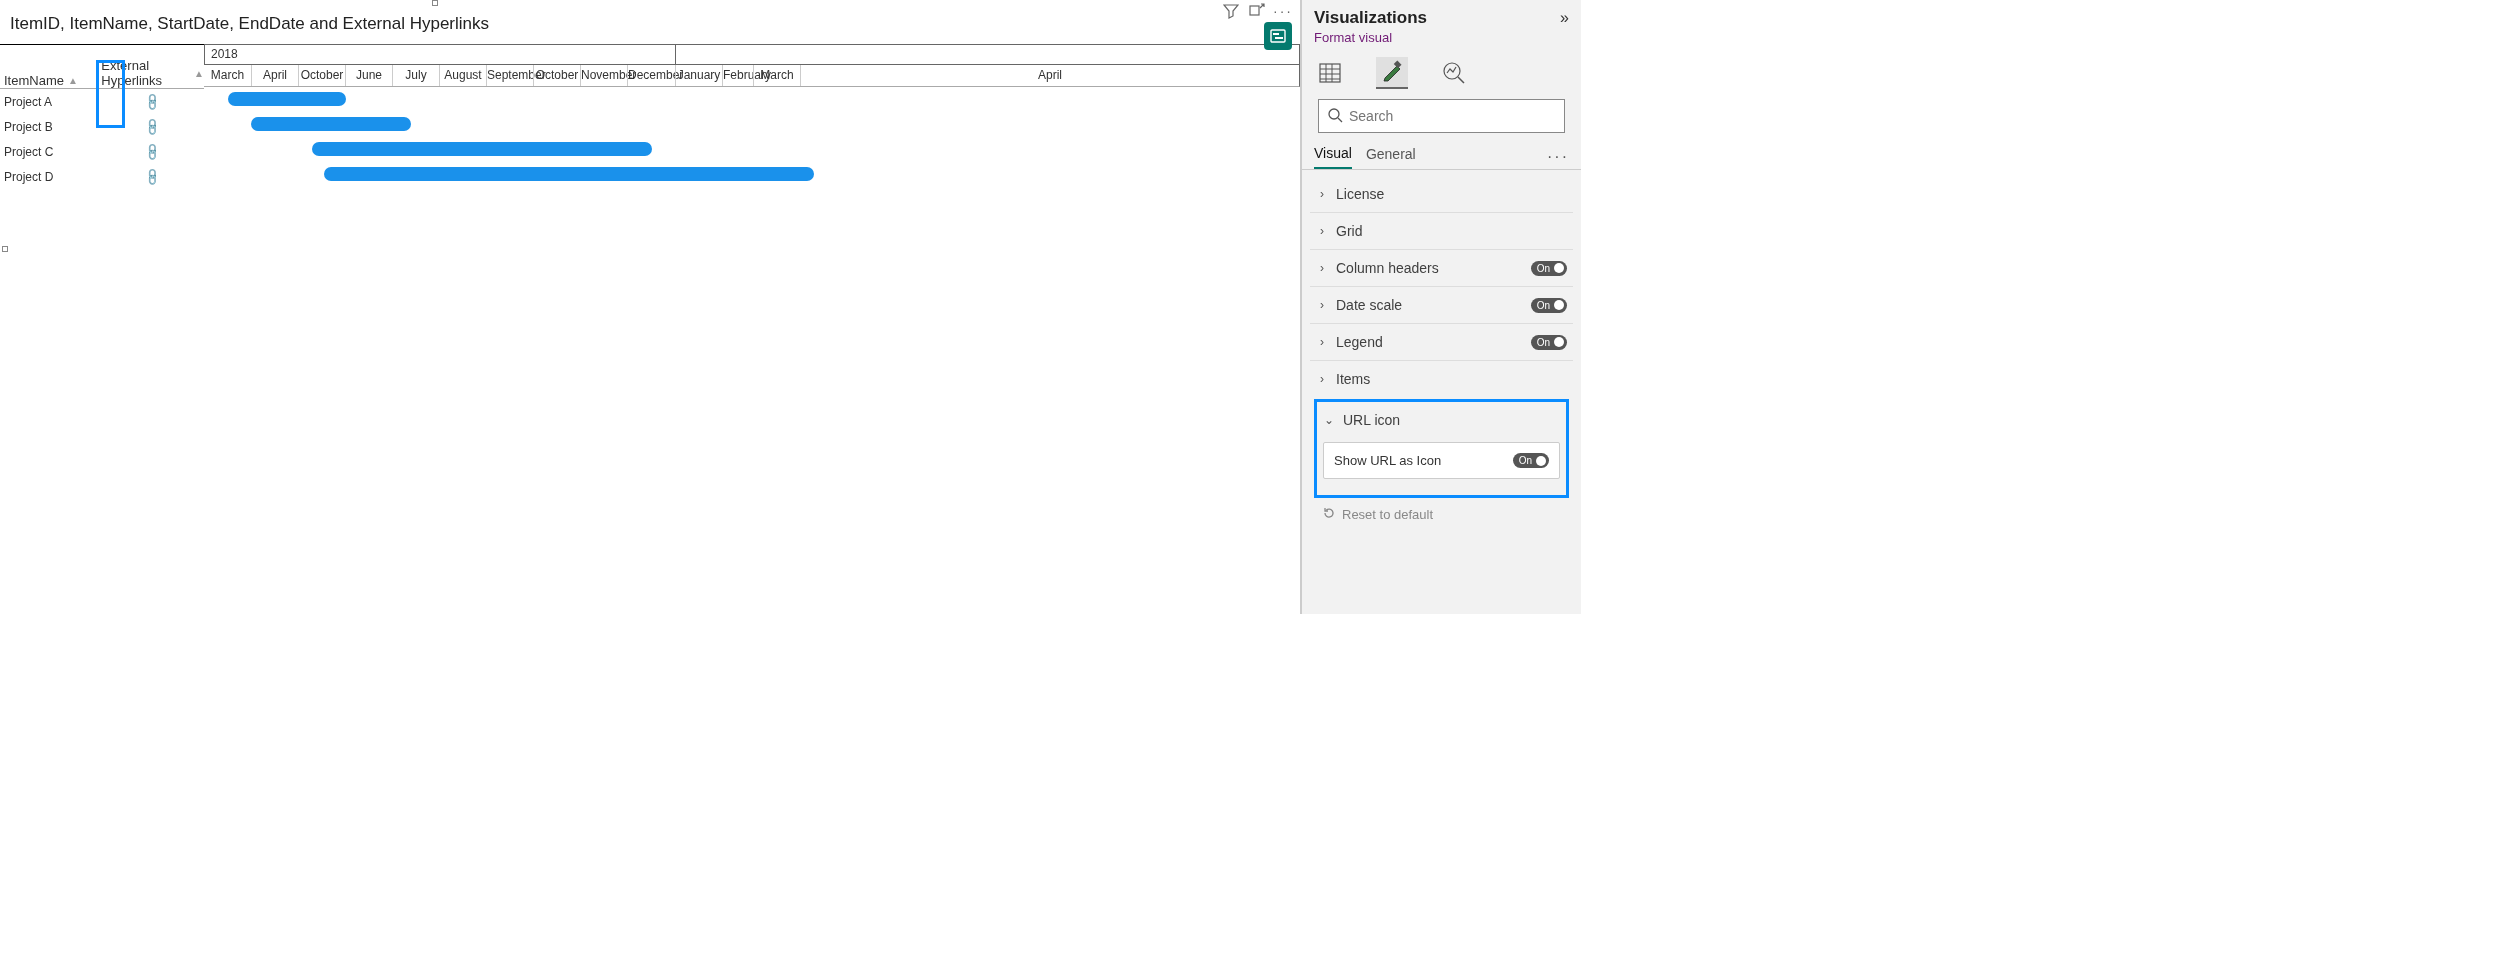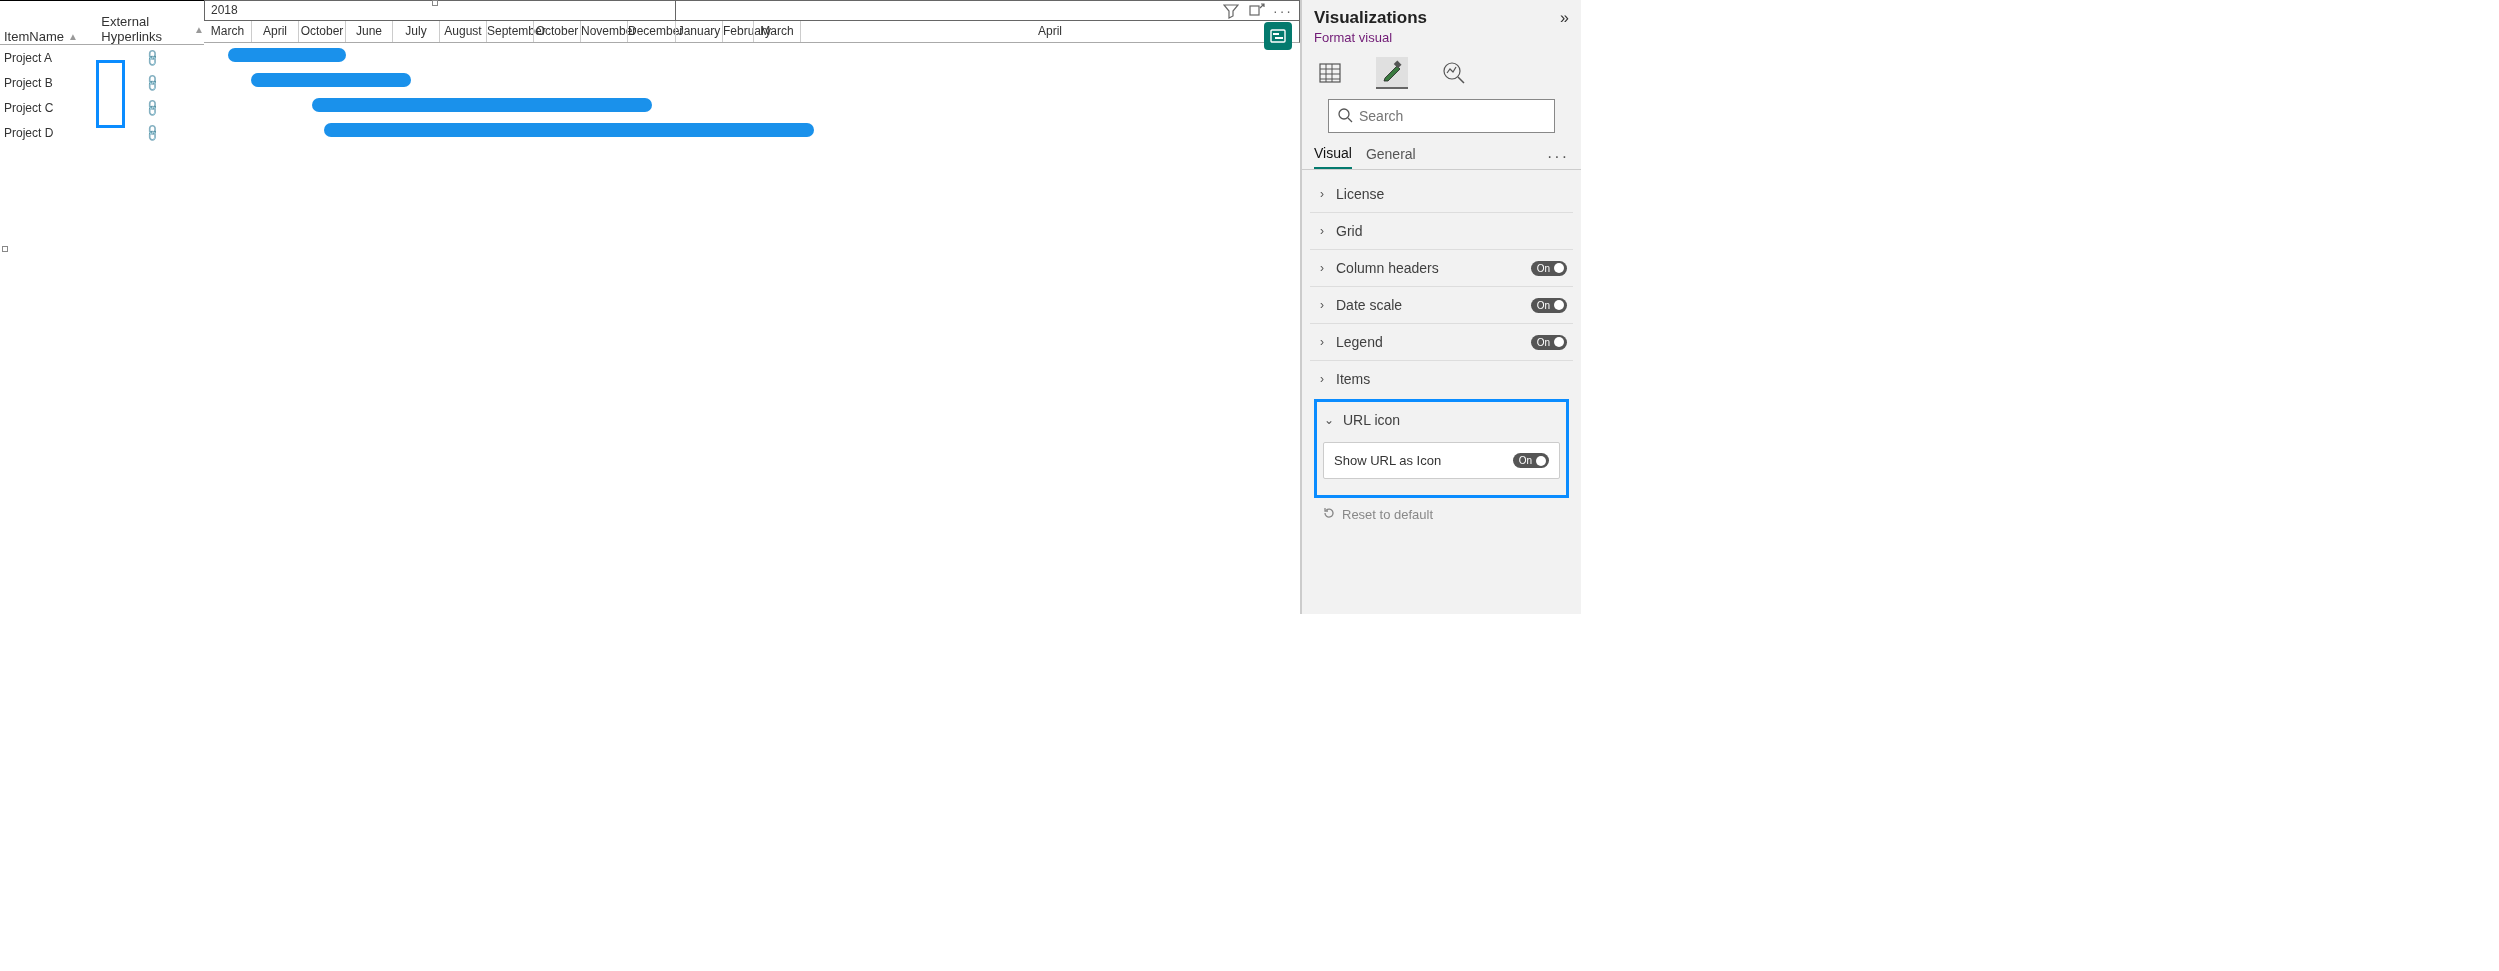--- a/index.html
+++ b/index.html
@@ -29,21 +29,21 @@
   .bar { position: absolute; height: 14px; background: #1a91eb; border-radius: 7px; }
   .visual-icons-row { display: flex; gap: 30px; padding: 6px 12px 6px 12px; }
 
   
   .panel { width: 280px; background: #f2f2f2; border-left: 1px solid #ccc; display: flex; flex-direction: column; }
   .panel-titlebar { display: flex; align-items: center; justify-content: space-between; padding: 8px 12px 2px 12px; }
   .panel-title { font-size: 17px; font-weight: 600; color: #222; }
   .panel-sub { font-size: 13px; color: #701a75; padding: 0 12px 6px 12px; }
   .visual-icon { width: 32px; height: 32px; display: flex; align-items: center; justify-content: center; cursor: pointer; position: relative; }
   .visual-icon.selected { background: #e0e0e0; border-bottom: 2px solid #666; }
-  .search-wrap { margin: 4px 26px; }
+  .search-wrap { margin: 4px 16px; }
   .search-box { display: flex; align-items: center; background: #fff; border: 1px solid #888; height: 34px; padding: 0 8px; gap: 6px; }
   .search-box input { border: none; outline: none; flex: 1; font-size: 14px; background: transparent; }
   .tabs { display: flex; gap: 14px; padding: 8px 12px 0 12px; border-bottom: 1px solid #ccc; align-items: center; }
   .tab { font-size: 14px; color: #555; padding-bottom: 6px; cursor: pointer; }
   .tab.active { color: #111; border-bottom: 2px solid #047a6e; font-weight: 500; }
   .tab-more { margin-left: auto; color: #555; cursor: pointer; font-size: 16px; letter-spacing: 2px; }
   .sections { padding: 6px 8px; flex: 1; }
   .section { display: flex; align-items: center; justify-content: space-between; padding: 10px 6px; border-top: 1px solid #ddd; cursor: pointer; }
   .section:first-child { border-top: none; }
   .sec-left { display: flex; align-items: center; gap: 8px; }
@@ -76,20 +76,21 @@
       <span class="icon-btn" style="letter-spacing:2px;font-size:14px;color:#666;">···</span>
     </div>
     <div class="gantt-badge">
       <svg width="18" height="18" viewBox="0 0 18 18">
           <rect x="2" y="3" width="14" height="12" rx="1" fill="none" stroke="#fff" stroke-width="1.4"></rect>
           <rect x="4" y="6" width="6" height="2" fill="#fff"></rect>
           <rect x="6" y="10" width="8" height="2" fill="#fff"></rect>
         </svg>
     </div>
 
+    <div class="title">ItemID, ItemName, StartDate, EndDate and External Hyperlinks</div>
 
     <div class="grid-area">
       <div class="left-cols">
         <div class="col-headers">
           <div class="col-header">
             <span>ItemName</span>
             <span class="sort-tri">▲</span>
           </div>
           <div class="col-header" style="flex:1.1">
             <span>External Hyperlinks</span>

